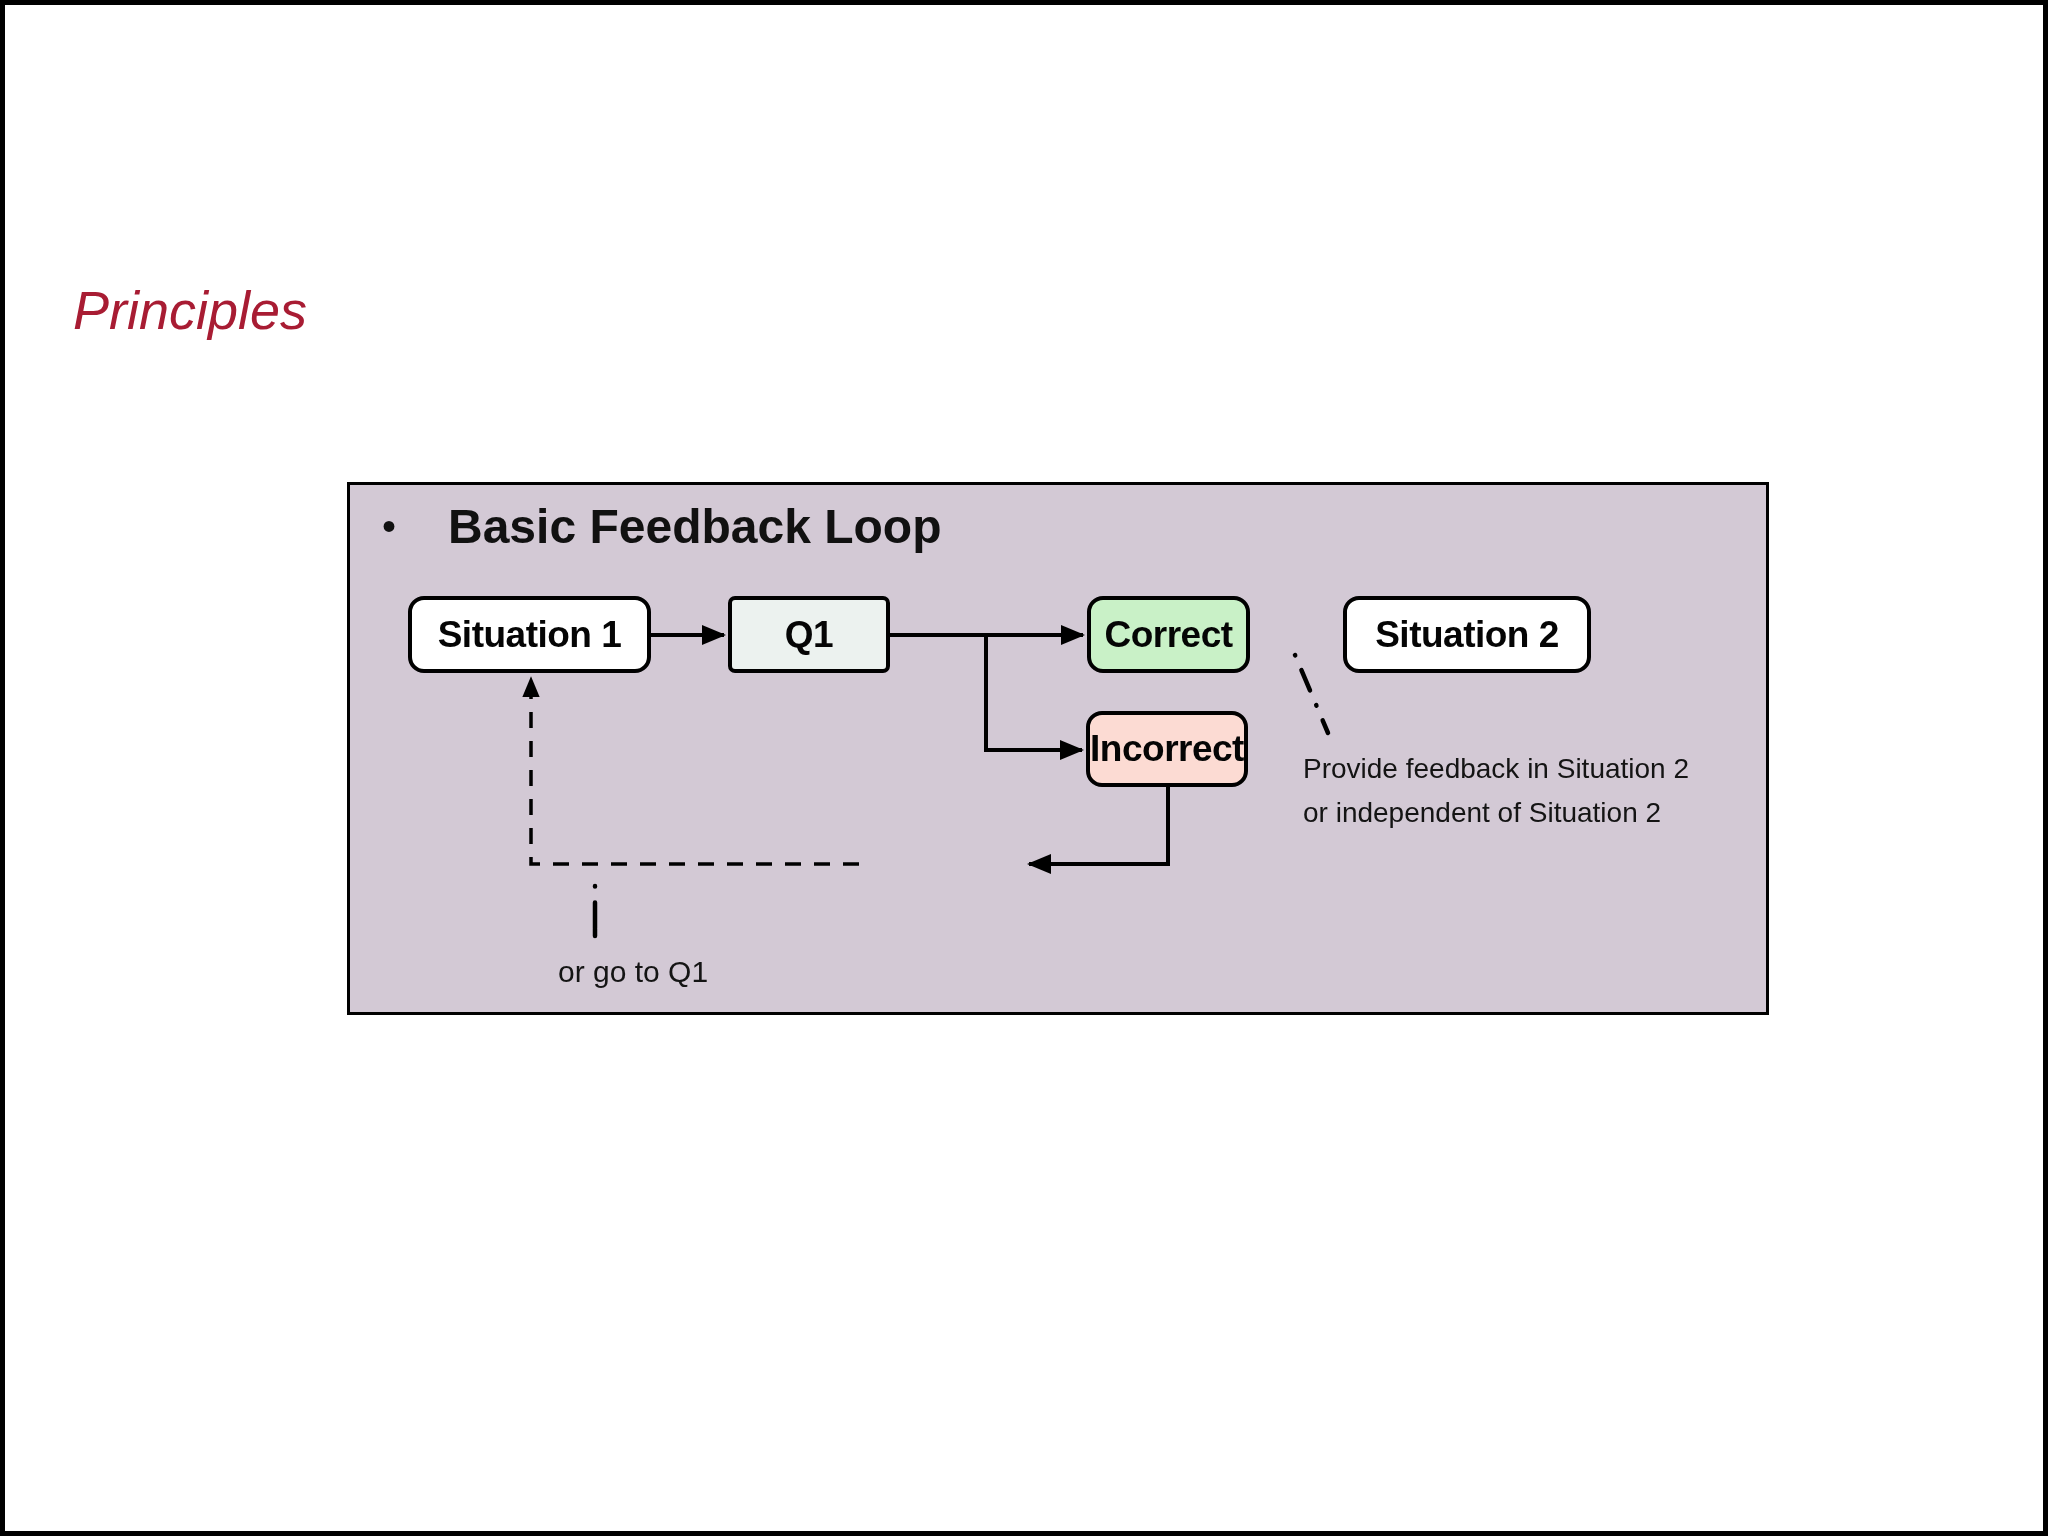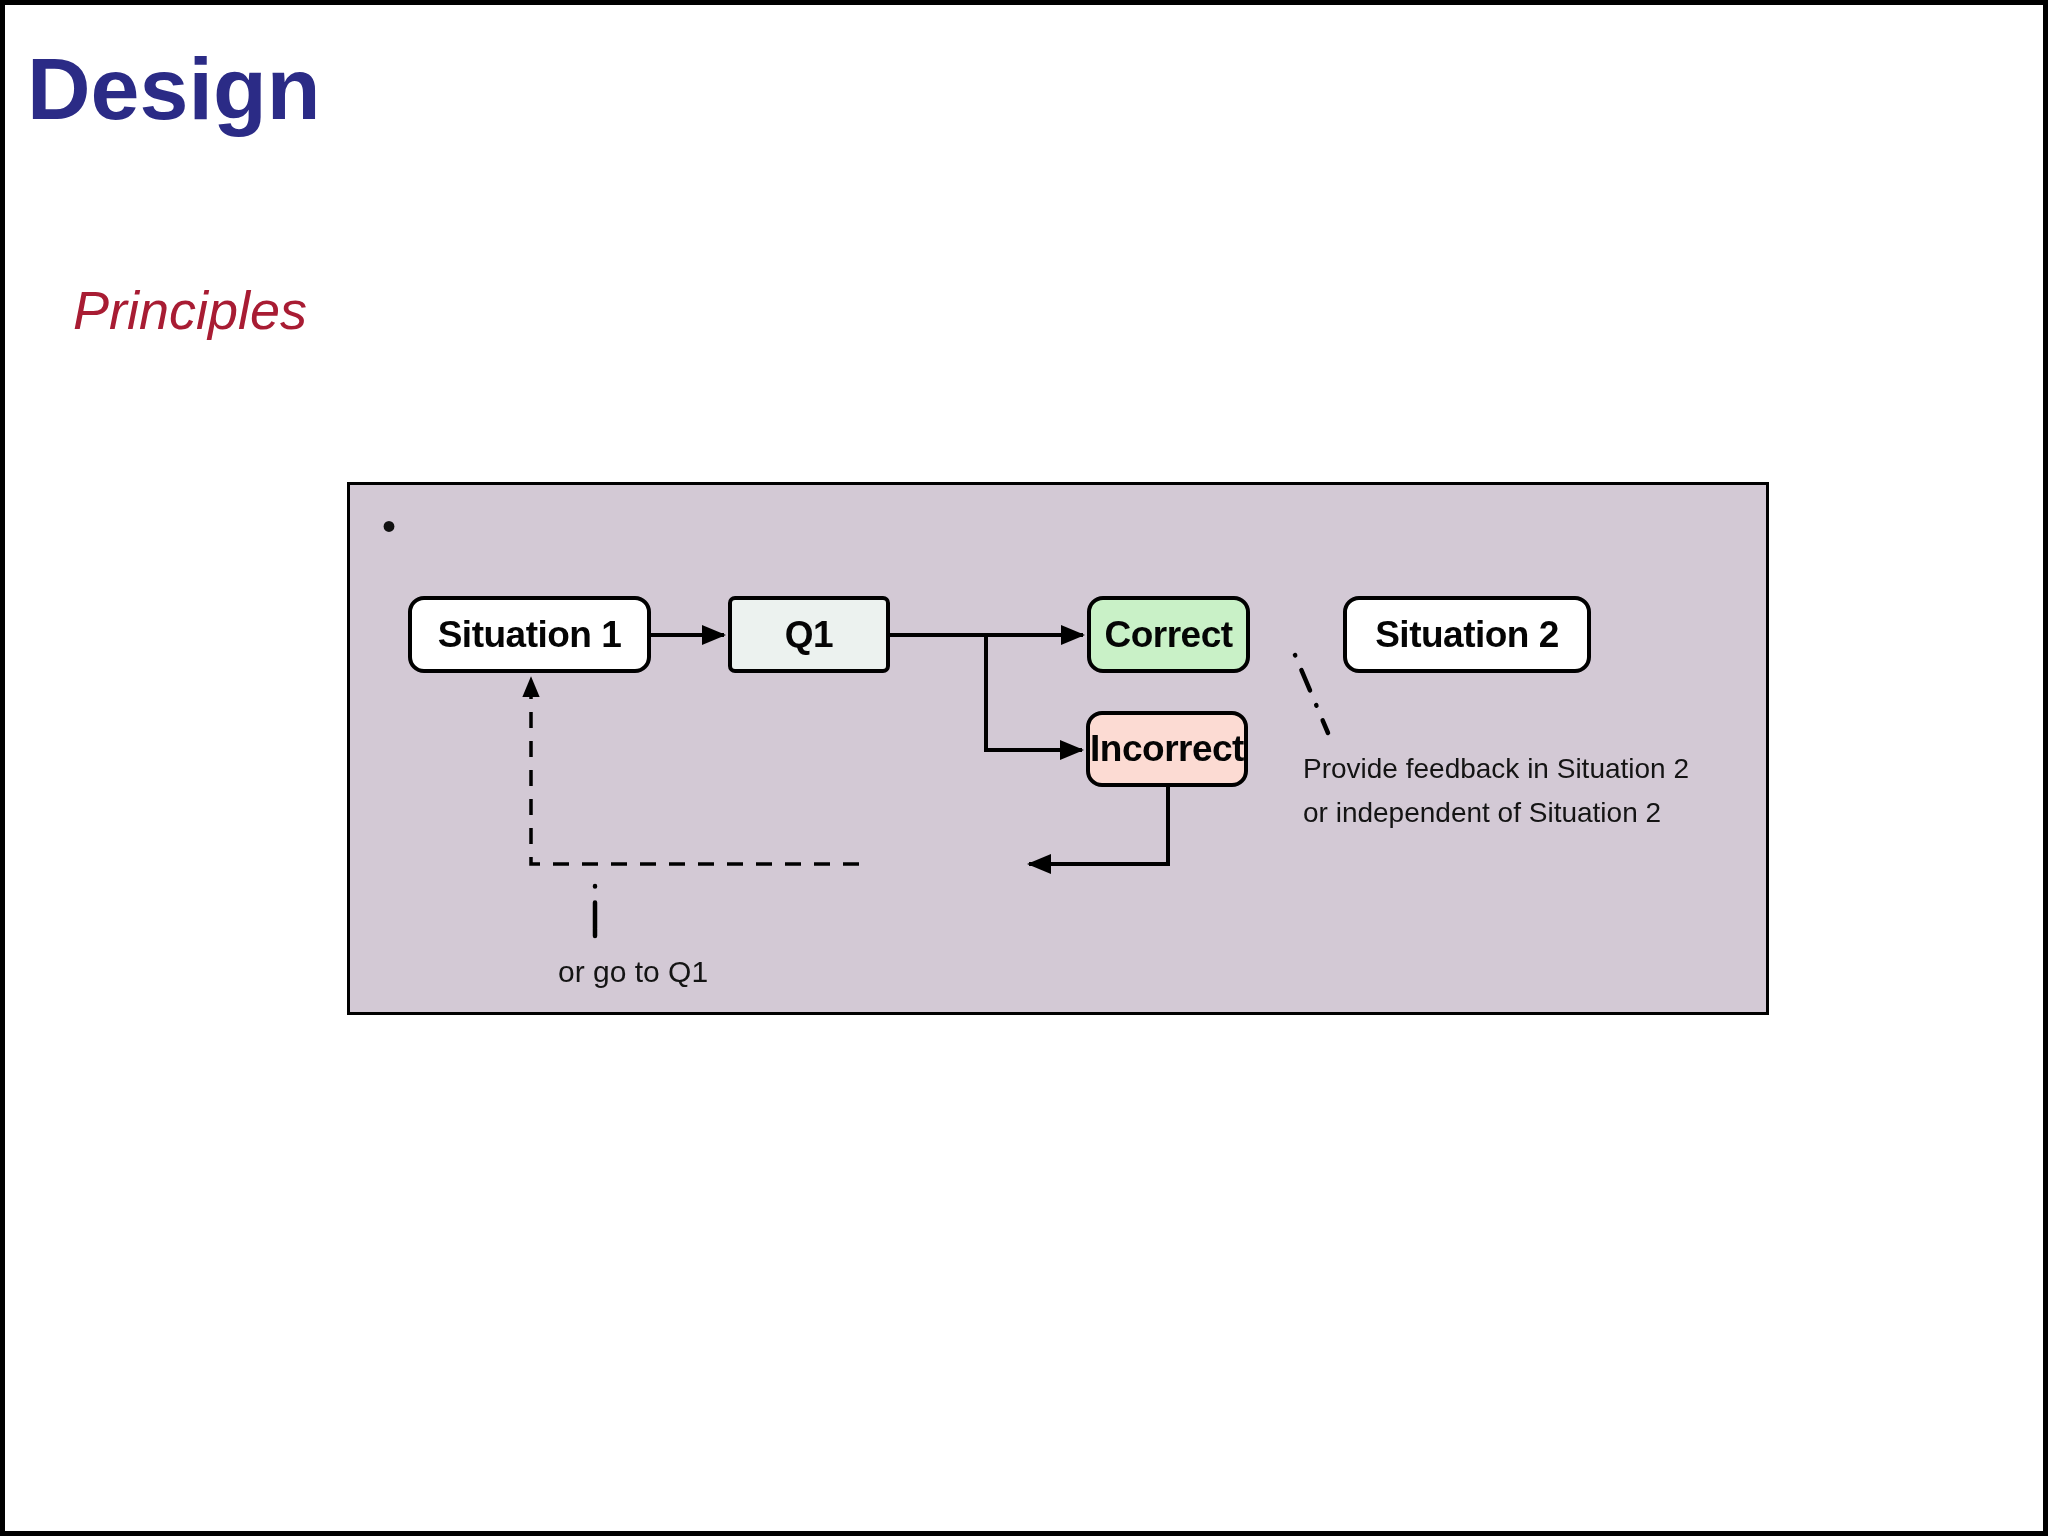--- a/index.html
+++ b/index.html
@@ -68,27 +68,27 @@
   .note-goto{
     left:208px;top:470px;
     font-size:30px;white-space:nowrap;
   }
 </style>
 </head>
 <body>
 
 <div class="slide">
 
-  <h1 class="slide-title">Design</h1>
   <h2 class="slide-subtitle">Principles</h2>
 
   <div class="panel">
 
     <div class="panel-title-row">
       <span class="bullet">•</span>
+      <span class="panel-title">Basic Feedback Loop</span>
     </div>
 
     <svg class="connectors" viewBox="0 0 1416 527" aria-hidden="true">
       <defs>
         <marker id="arrow" viewBox="0 0 12 10" refX="11" refY="5" markerWidth="6" markerHeight="5" orient="auto-start-reverse">
           <path d="M0,0 L12,5 L0,10 Z" fill="#000"></path>
         </marker>
       </defs>
 
       <path d="M301 150 L374 150" stroke="#000" stroke-width="4" fill="none" marker-end="url(#arrow)"></path>

